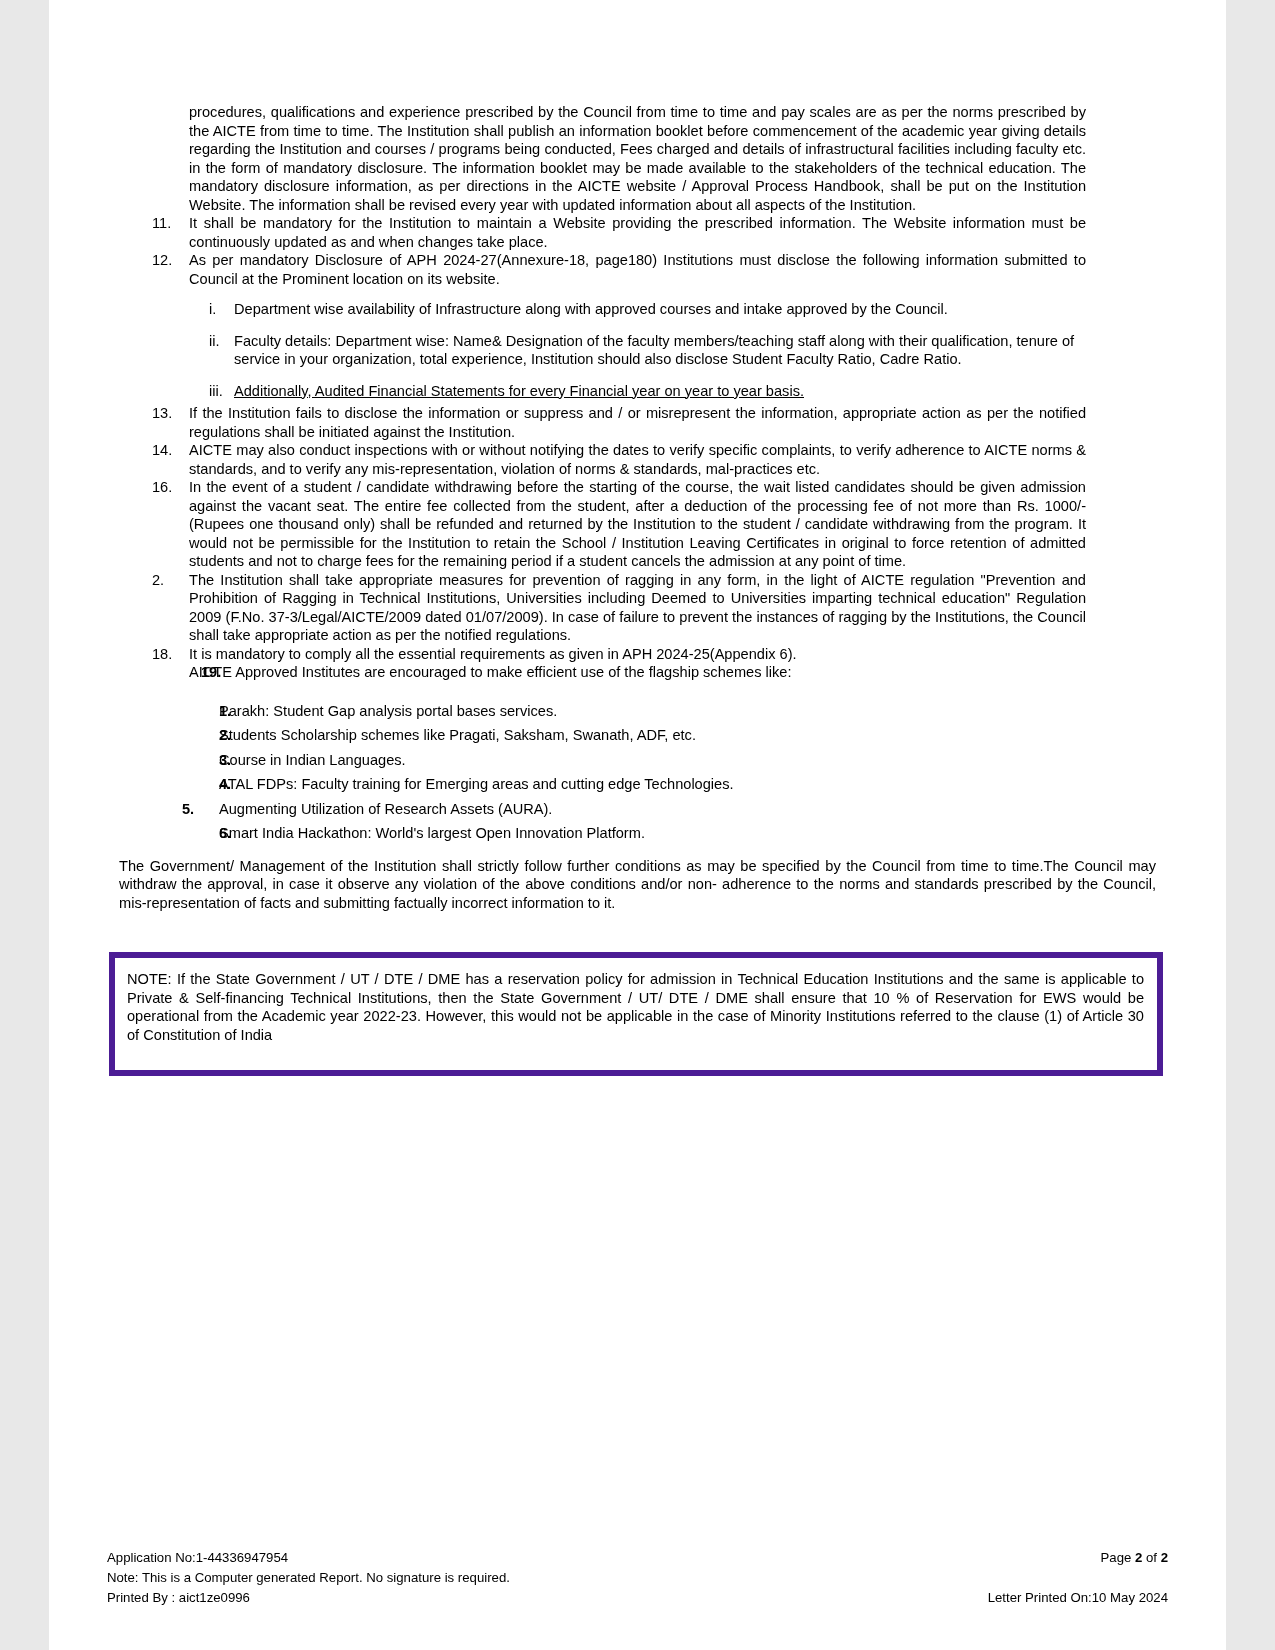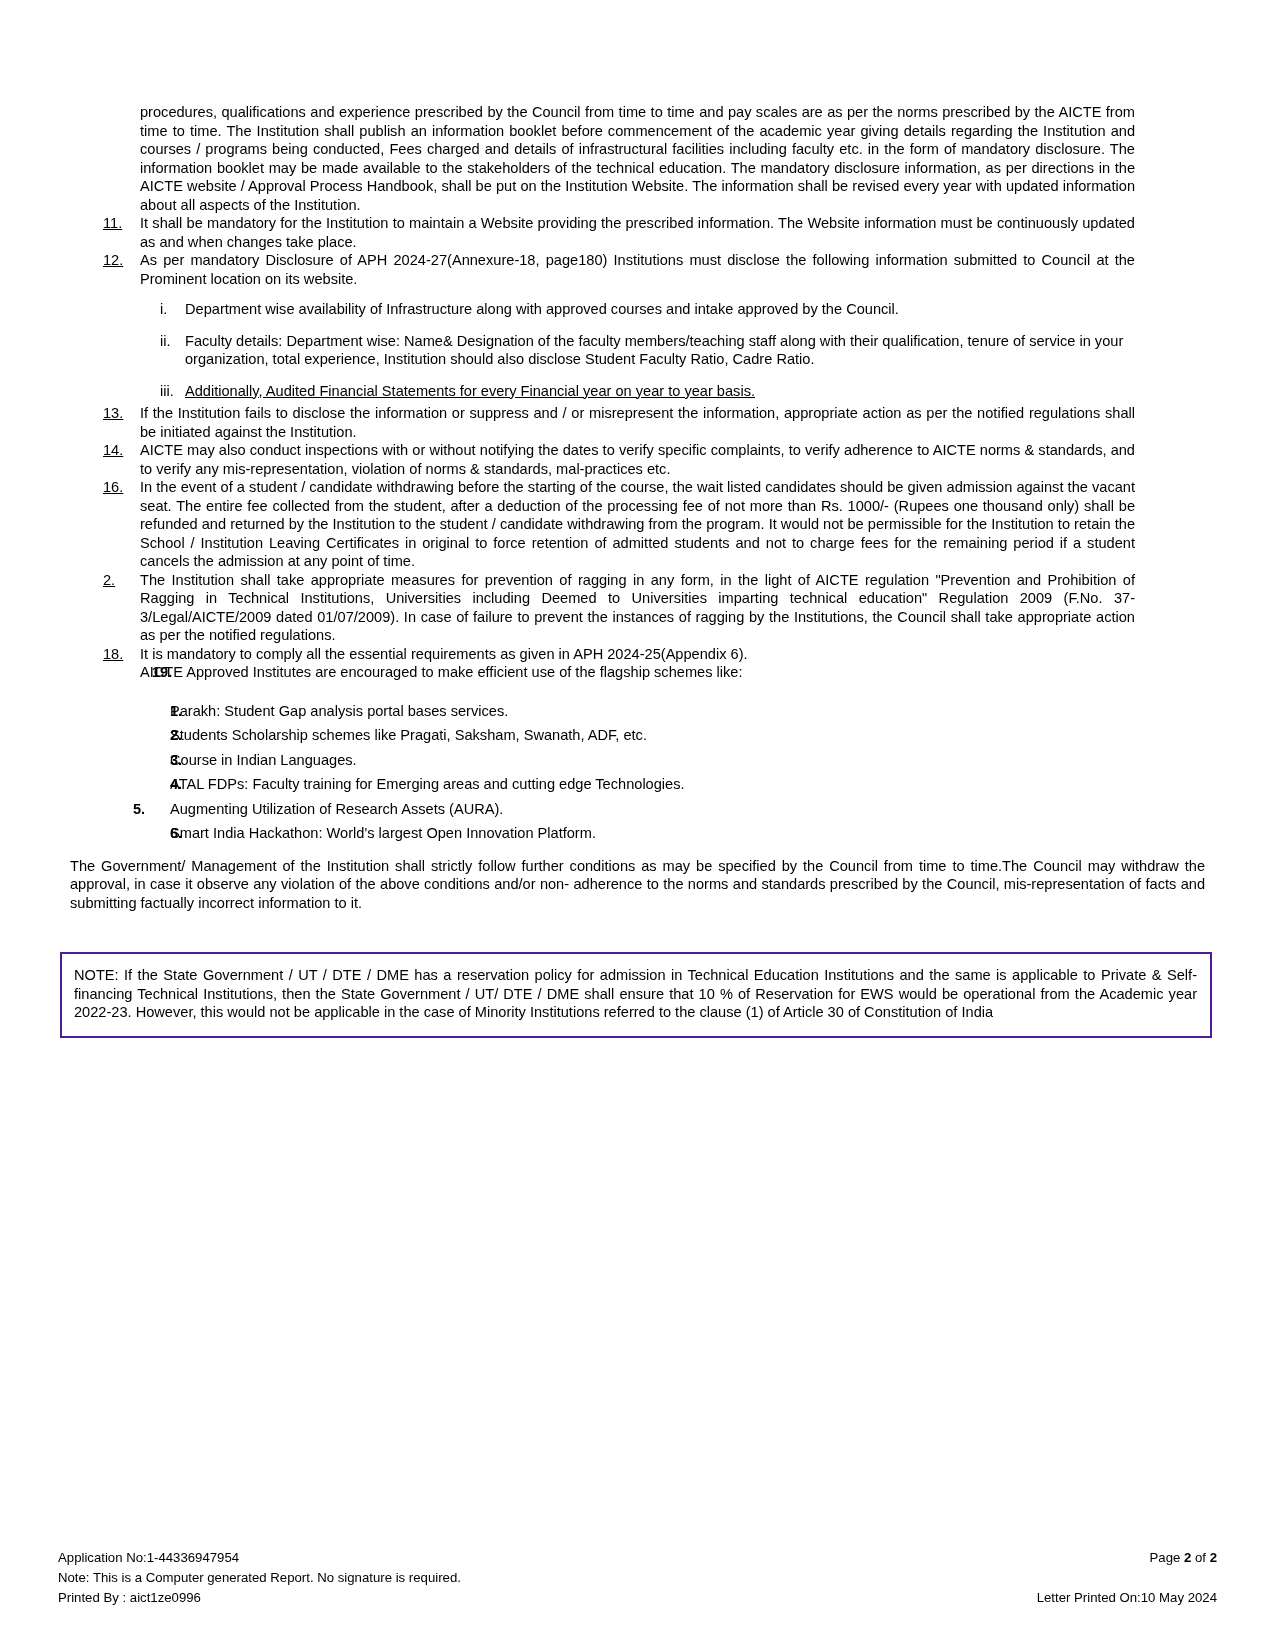--- a/index.html
+++ b/index.html
@@ -1,48 +1,48 @@
 <!DOCTYPE html>
 <html><head>
 <meta charset="utf-8">
 <style>
   html, body { margin: 0; padding: 0; background: #e8e8e8; }
   .page {
     position: relative;
-    width: 1275px;
+    width: 1177px;
     height: 1650px;
     margin: 0 auto;
     background: #ffffff;
     font-family: "Liberation Sans", sans-serif;
     font-size: 14.6px;
     line-height: 18.5px;
     color: #000000;
     box-sizing: border-box;
     padding-top: 103px;
     overflow: hidden;
   }
   .main { margin: 0 140px; }
   .para { margin: 0; text-align: justify; }
   .li { position: relative; margin: 0; text-align: justify; }
-  .li .num { position: absolute; left: -37px; top: 0; text-decoration: underline; }
+  .li .num { position: absolute; left: -37px; top: 0; }
   .roman { margin: 12px 0 4px 20px; }
   .ri { position: relative; padding-left: 25px; margin-bottom: 13px; }
   .ri .rnum { position: absolute; left: 0; top: 0; }
   .ri.last { margin-bottom: 4px; text-decoration: underline; }
   .li19 { position: relative; text-align: left; }
   .li19 .num19 { position: absolute; left: 12px; top: 0; font-weight: bold; }
   .flagship { margin: 20px 0 0 30px; }
   .fi { position: relative; margin-bottom: 6px; }
   .fi .fnum { position: absolute; left: 0; top: 0; font-weight: bold; }
   .fi .fnum.outdent { left: -37px; }
   .closing { margin: 14px 70px 10px 70px; text-align: justify; }
   .notebox {
     margin: 40px 63px 0 60px;
-    border: 2px solid #4c1d95;
-    padding: 12px 13px 14px 12px;
+    border: 6px solid #4c1d95;
+    padding: 12px 13px 26px 12px;
     text-align: justify;
   }
   .footer {
     position: absolute;
     left: 58px;
     right: 58px;
     bottom: 42px;
     font-size: 13.2px;
     line-height: 20px;
   }

